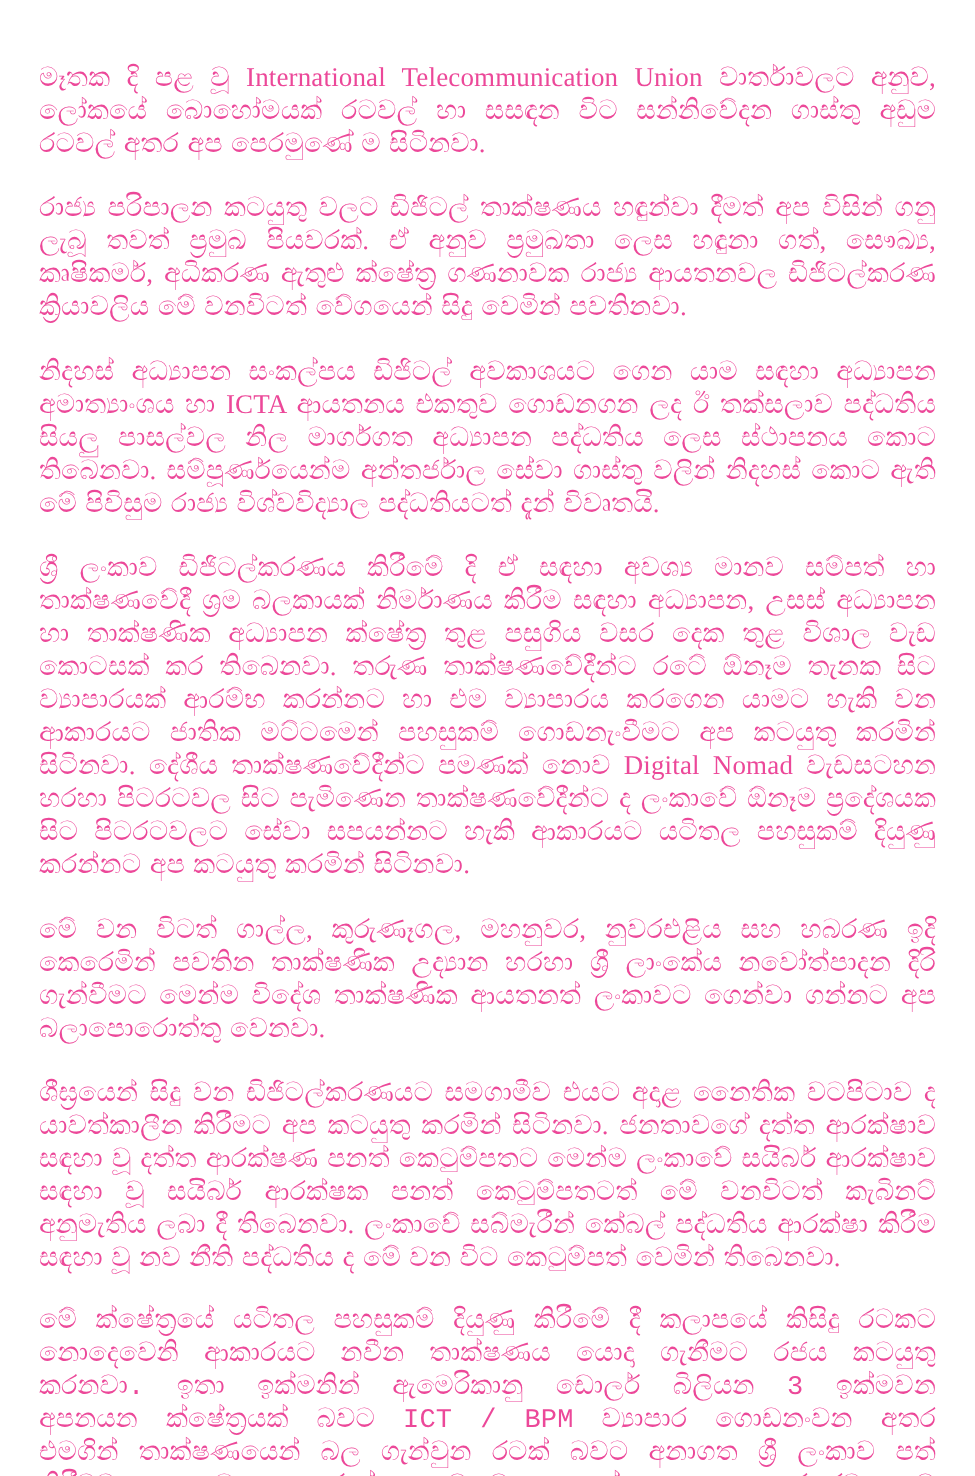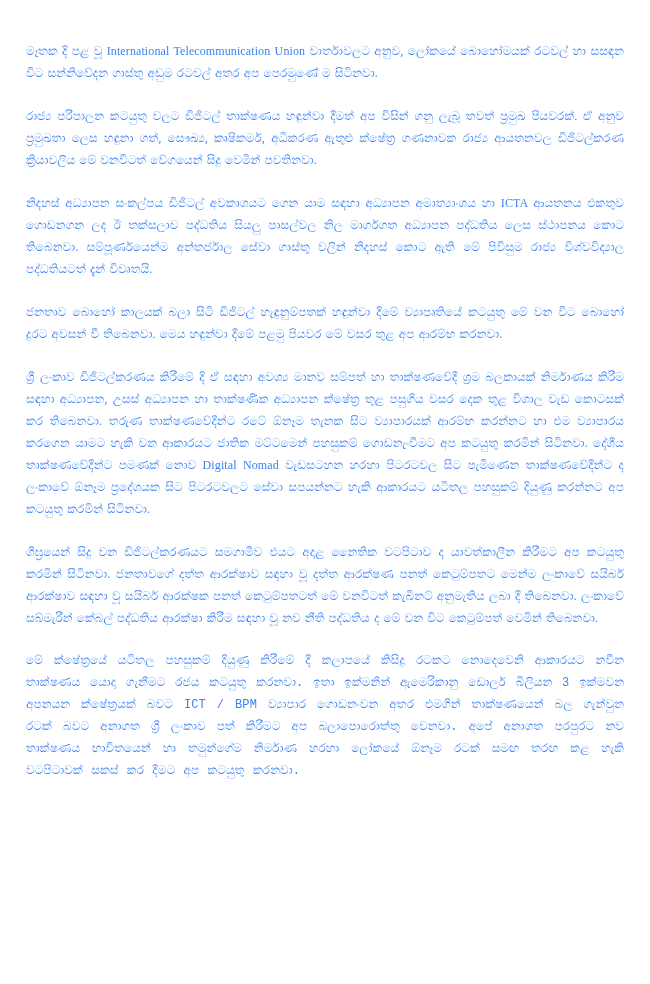--- a/index.html
+++ b/index.html
@@ -16,37 +16,37 @@
   .page {
     box-sizing: border-box;
     width: 650px;
     height: 984px;
     background: #ffffff;
     color: #1c1c1c;
     padding: 40px 26px 30px 26px;
   }
   .doc-paragraph {
     margin: 0 0 21px 0;
-    font-size: 12px;
+    font-size: 18px;
     line-height: 22px;
     text-align: justify;
     text-justify: inter-word;
     letter-spacing: 0.1px;
     word-spacing: 1px;
-    color: #3b82f6;
+    color: #ec4899;
   }
   .doc-paragraph:last-child {
     margin-bottom: 0;
     font-family: Liberation Mono, monospace;
   }
 </style>
 </head>
 <body>
 
 <div class="page">
   <p class="doc-paragraph">මෑතක දි පළ වූ  International Telecommunication Union වාර්තාවලට අනුව, ලෝකයේ බොහෝමයක් රටවල් හා සසඳන විට සන්නිවේදන ගාස්තු අඩුම රටවල් අතර අප පෙරමුණේ ම සිටිනවා.</p>
   <p class="doc-paragraph">රාජ්‍ය පරිපාලන කටයුතු වලට ඩිජිටල් තාක්ෂණය හඳුන්වා දීමත් අප විසින් ගනු ලැබූ තවත් ප්‍රමුඛ පියවරක්. ඒ අනුව ප්‍රමුඛතා ලෙස හඳුනා ගත්, සෞඛ්‍ය, කෘෂිකර්ම, අධිකරණ ඇතුළු ක්ෂේත්‍ර ගණනාවක රාජ්‍ය ආයතනවල ඩිජිටල්කරණ ක්‍රියාවලිය මේ වනවිටත් වේගයෙන් සිදු වෙමින් පවතිනවා.</p>
   <p class="doc-paragraph">නිදහස් අධ්‍යාපන සංකල්පය ඩිජිටල් අවකාශයට ගෙන යාම සඳහා අධ්‍යාපන අමාත්‍යාංශය හා ICTA ආයතනය එකතුව ගොඩනගන ලද ඊ තක්සලාව පද්ධතිය සියලු පාසල්වල නිල මාර්ගගත අධ්‍යාපන පද්ධතිය ලෙස ස්ථාපනය කොට තිබෙනවා. සම්පූර්ණයෙන්ම අන්තර්ජාල සේවා ගාස්තු වලින් නිදහස් කොට ඇති මේ පිවිසුම රාජ්‍ය විශ්වවිද්‍යාල පද්ධතියටත් දැන් විවෘතයි.</p>
-  <p class="doc-paragraph">ජනතාව බොහෝ කාලයක් බලා සිටි ඩිජිටල් හැඳුනුම්පතක් හඳුන්වා දීමේ ව්‍යාපෘතියේ කටයුතු මේ වන විට බොහෝ දුරට අවසන් වී තිබෙනවා. මෙය හඳුන්වා දීමේ පළමු පියවර මේ වසර තුළ අප ආරම්භ කරනවා.</p>
   <p class="doc-paragraph">ශ්‍රී ලංකාව ඩිජිටල්කරණය කිරීමේ දි ඒ සඳහා අවශ්‍ය මානව සම්පත් හා තාක්ෂණවේදී ශ්‍රම බලකායක් නිර්මාණය කිරීම සඳහා අධ්‍යාපන, උසස් අධ්‍යාපන හා තාක්ෂණික අධ්‍යාපන ක්ෂේත්‍ර තුළ පසුගිය වසර දෙක තුළ විශාල වැඩ කොටසක් කර තිබෙනවා. තරුණ තාක්ෂණවේදීන්ට රටේ ඕනෑම තැනක සිට ව්‍යාපාරයක් ආරම්භ කරන්නට හා එම ව්‍යාපාරය කරගෙන යාමට හැකි වන ආකාරයට ජාතික මට්ටමෙන් පහසුකම් ගොඩනැංවීමට අප කටයුතු කරමින් සිටිනවා. දේශීය තාක්ෂණවේදීන්ට පමණක් නොව Digital Nomad වැඩසටහන හරහා පිටරටවල සිට පැමිණෙන තාක්ෂණවේදීන්ට ද ලංකාවේ ඕනෑම ප්‍රදේශයක සිට පිටරටවලට සේවා සපයන්නට හැකි ආකාරයට යටිතල පහසුකම් දියුණු කරන්නට අප කටයුතු කරමින් සිටිනවා.</p>
+  <p class="doc-paragraph">මේ වන විටත් ගාල්ල, කුරුණෑගල, මහනුවර, නුවරඑළිය සහ හබරණ ඉදි කෙරෙමින් පවතින තාක්ෂණික උද්‍යාන හරහා ශ්‍රී ලාංකේය නවෝත්පාදන දිරි ගැන්වීමට මෙන්ම විදේශ තාක්ෂණික ආයතනත් ලංකාවට ගෙන්වා ගන්නට අප බලාපොරොත්තු වෙනවා.</p>
   <p class="doc-paragraph">ශීඝ්‍රයෙන් සිදු වන ඩිජිටල්කරණයට සමගාමීව එයට අදාළ නෛතික වටපිටාව ද යාවත්කාලීන කිරීමට අප කටයුතු කරමින් සිටිනවා. ජනතාවගේ දත්ත ආරක්ෂාව සඳහා වූ දත්ත ආරක්ෂණ පනත් කෙටුම්පතට මෙන්ම ලංකාවේ සයිබර් ආරක්ෂාව සඳහා වූ සයිබර් ආරක්ෂක පනත් කෙටුම්පතටත්  මේ වනවිටත් කැබිනට් අනුමැතිය ලබා දී තිබෙනවා. ලංකාවේ සබ්මැරීන් කේබල් පද්ධතිය ආරක්ෂා කිරීම සඳහා වූ නව නීති පද්ධතිය ද මේ වන විට කෙටුම්පත් වෙමින් තිබෙනවා.</p>
   <p class="doc-paragraph">මේ ක්ෂේත්‍රයේ යටිතල පහසුකම් දියුණු කිරීමේ දී කලාපයේ කිසිදු රටකට නොදෙවෙනි ආකාරයට නවීන තාක්ෂණය යොදා ගැනීමට රජය කටයුතු කරනවා. ඉතා ඉක්මනින් ඇමෙරිකානු ඩොලර් බිලියන 3 ඉක්මවන අපනයන ක්ෂේත්‍රයක් බවට ICT / BPM ව්‍යාපාර ගොඩනංවන අතර එමගින් තාක්ෂණයෙන් බල ගැන්වුන රටක් බවට අනාගත ශ්‍රී ලංකාව පත් කිරීමට අප බලාපොරොත්තු වෙනවා. අපේ අනාගත පරපුරට නව තාක්ෂණය භාවිතයෙන් හා තමුන්ගේම නිර්මාණ හරහා ලෝකයේ ඕනෑම රටක් සමඟ තරඟ කළ හැකි වටපිටාවක් සකස් කර දීමට අප කටයුතු කරනවා.</p>
 </div>
 
 </body></html>

